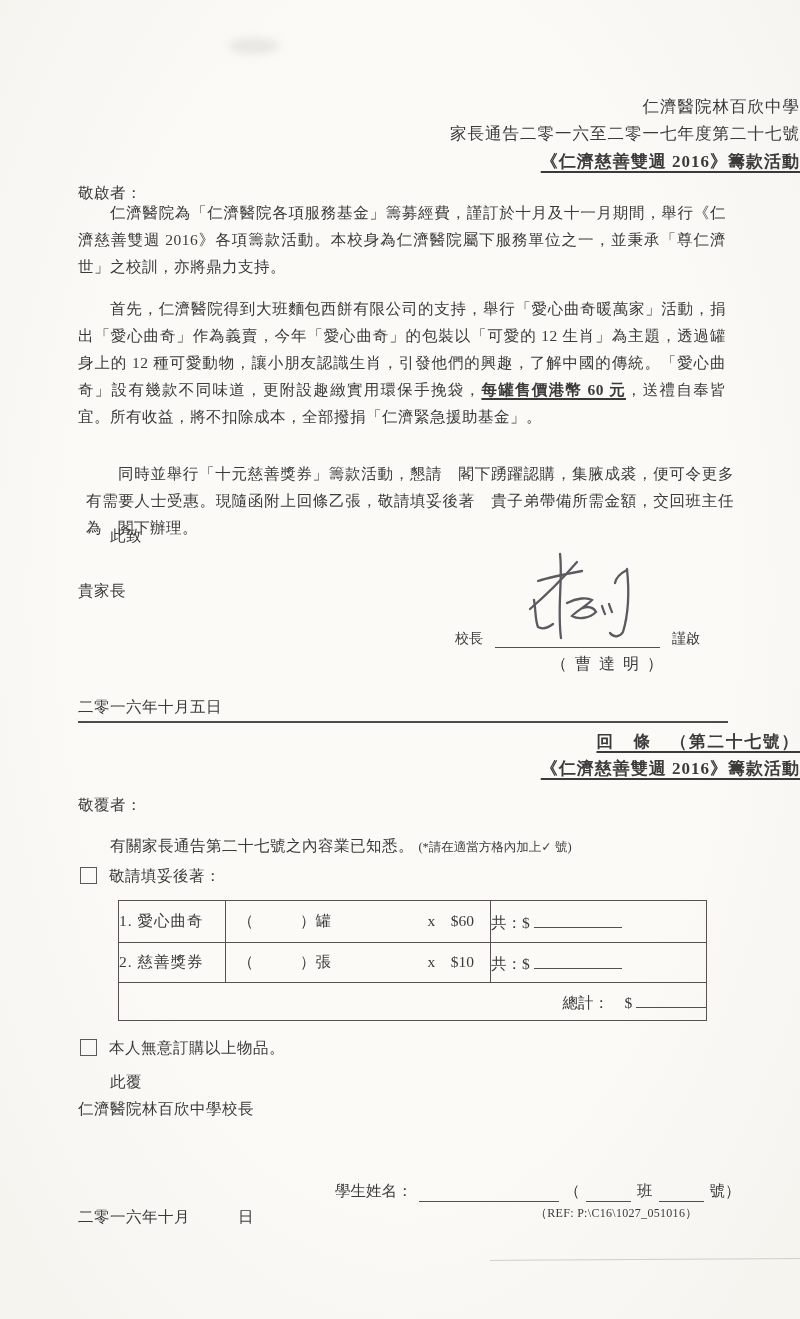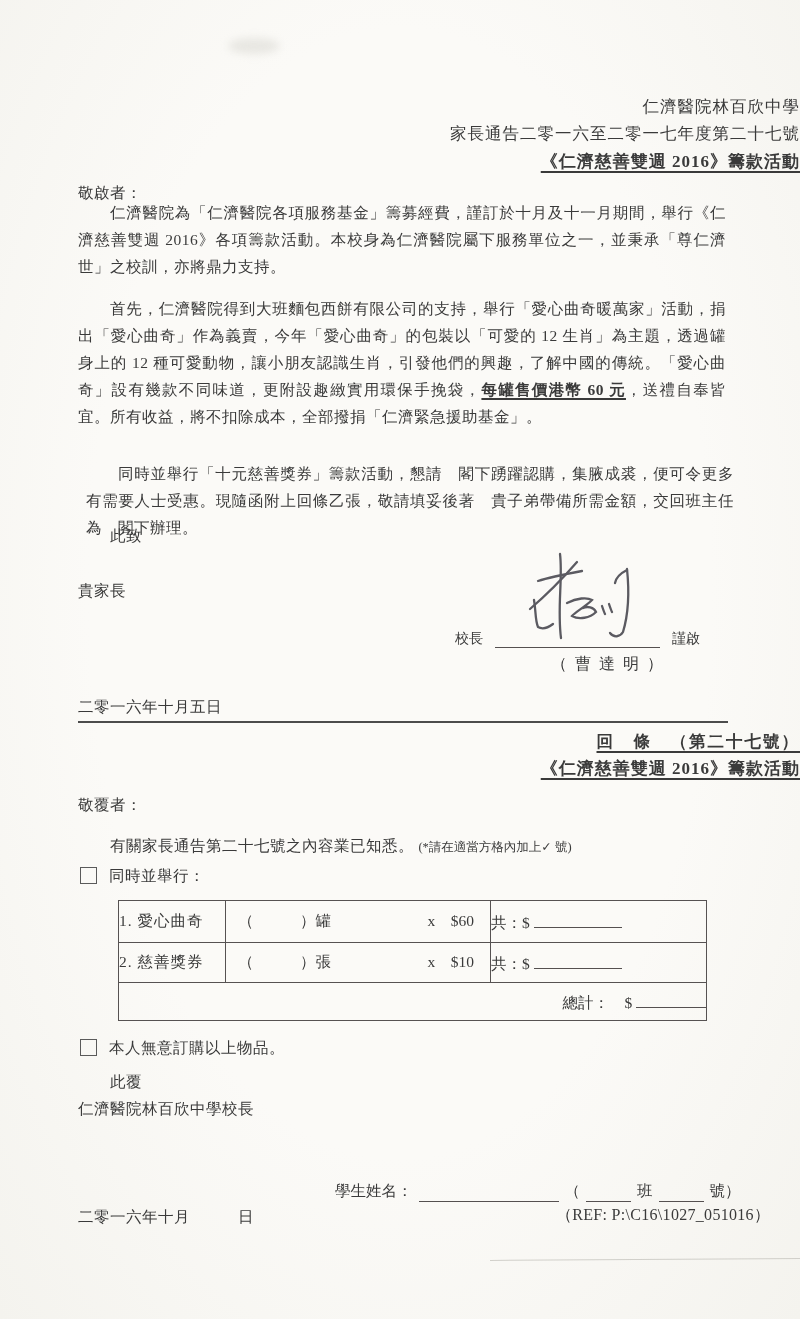--- a/index.html
+++ b/index.html
@@ -147,21 +147,21 @@
   </div>
 
   <div class="abs line15" style="left:78px; top:795px;">敬覆者：</div>
 
   <div class="abs line15" style="left:110px; top:836px;">
     <span>有關家長通告第二十七號之內容業已知悉。</span>
     <span class="note-small">(*請在適當方格內加上✓ 號)</span>
   </div>
 
   <div class="abs line15" style="left:80px; top:866px;">
-    <span class="checkbox"></span><span>同時並舉行：</span>
+    <span class="checkbox"></span><span>敬請填妥後著：</span>
   </div>
 
   <table class="order abs" style="left:118px; top:900px;">
     <colgroup>
         <col style="width:107px">
         <col style="width:265px">
         <col style="width:216px">
       </colgroup>
     <tbody>
         <tr style="height:42px;">
@@ -211,15 +211,15 @@
     <span>學生姓名：</span>
     <span class="blank" style="width:140px;"></span>
     <span>（</span>
     <span class="blank" style="width:45px;"></span>
     <span>班</span>
     <span class="blank" style="width:45px;"></span>
     <span>號）</span>
   </div>
 
   <div class="abs line15" style="left:78px; top:1207px;">二零一六年十月　　　日</div>
-  <div class="abs" style="left:556px; top:1205px; font-size:16px; letter-spacing:0.3px;">（REF: P:\C16\1027_051016）</div>
+  <div class="abs" style="left:535px; top:1205px; font-size:12px; letter-spacing:0.3px;">（REF: P:\C16\1027_051016）</div>
 
 </div>
 
 </body></html>

